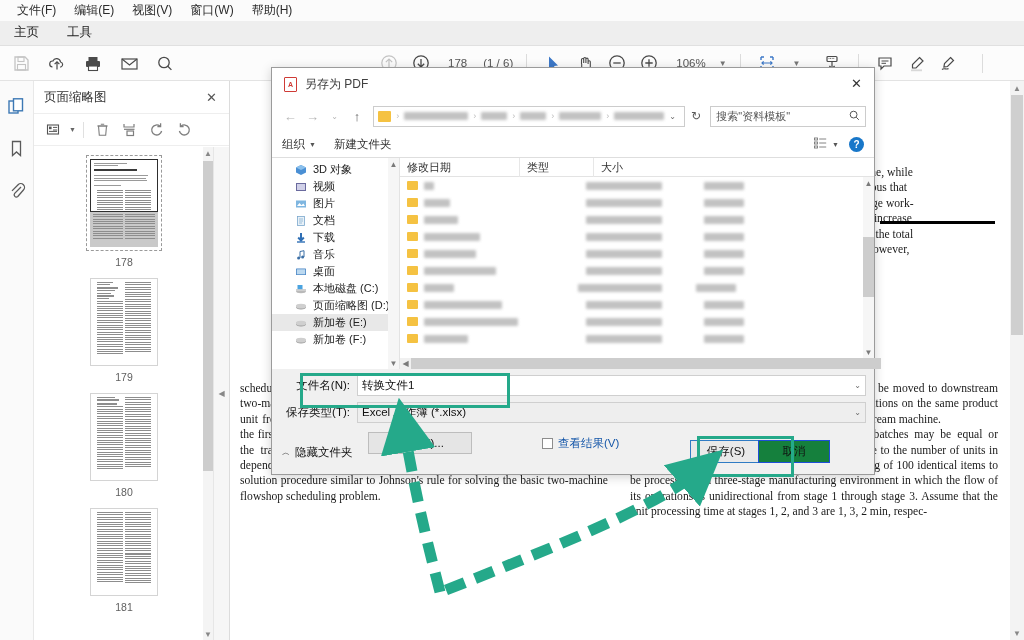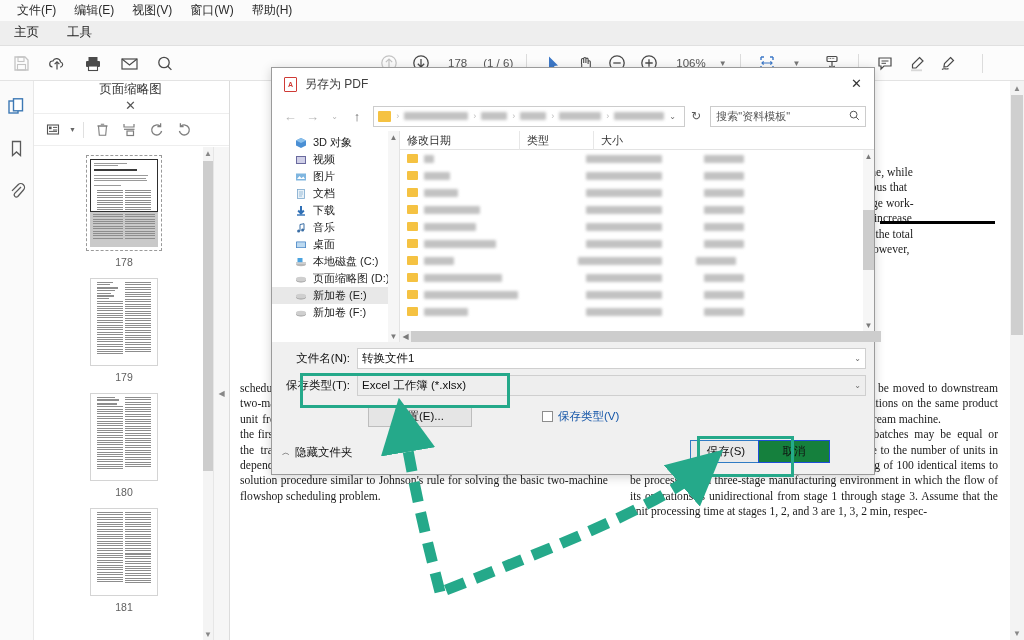--- a/index.html
+++ b/index.html
@@ -67,21 +67,20 @@
 
   
   .thumbpanel {
     position:absolute; left:34px; top:81px; width:196px; height:559px;
     background:#fff; border-right:1px solid #dcdcdc;
   }
   .tp-head {
     height:33px; display:flex; align-items:center; justify-content:space-between;
     padding:0 12px 0 10px; font-size:12.5px; color:#333;
     border-bottom:1px solid #eeeeee;
-    flex-direction:column;
   }
   .tp-close { color:#555; font-size:13px; cursor:pointer; }
   .tp-tools {
     height:32px; display:flex; align-items:center; gap:3px; padding:0 8px;
     border-bottom:1px solid #eeeeee;
   }
   .tt { width:24px; height:24px; display:flex; align-items:center; justify-content:center; color:#7e7e7e; }
   .tt.dark { color:#555; }
   .tt-sep { width:1px; height:16px; background:#e0e0e0; margin:0 4px; }
 
@@ -808,20 +807,43 @@
         <span>搜索"资料模板"</span>
         <span>
           <svg width="11" height="11" viewBox="0 0 11 11">
               <circle cx="4.6" cy="4.6" r="3.4" fill="none" stroke="#555" stroke-width="1"></circle>
               <path d="M7.2 7.2l2.6 2.6" stroke="#555" stroke-width="1"></path>
             </svg>
         </span>
       </div>
     </div>
 
+    <div class="dlg-cmdbar">
+      <div class="cmd">
+        <span>组织</span>
+        <span class="cc">▼</span>
+      </div>
+      <div class="cmd">
+        <span>新建文件夹</span>
+      </div>
+      <div class="cmd-right">
+        <div class="cmd">
+          <span>
+            <svg width="14" height="12" viewBox="0 0 14 12">
+                <rect x="0.5" y="1" width="3" height="2" fill="none" stroke="#777" stroke-width=".9"></rect>
+                <rect x="0.5" y="5" width="3" height="2" fill="none" stroke="#777" stroke-width=".9"></rect>
+                <rect x="0.5" y="9" width="3" height="2" fill="none" stroke="#777" stroke-width=".9"></rect>
+                <path d="M5.2 2h7M5.2 6h7M5.2 10h7" stroke="#777" stroke-width=".9"></path>
+              </svg>
+          </span>
+          <span class="cc">▼</span>
+        </div>
+        <div class="help-circle">?</div>
+      </div>
+    </div>
 
     <div class="dlg-body">
 
       <div class="navpane">
         <div class="np-item">
           <span class="np-ic">
               <svg width="12" height="12" viewBox="0 0 12 12">
                 <path d="M6 1l5 2.5v5L6 11 1 8.5v-5z" fill="#4a8fd4"></path>
                 <path d="M6 1l5 2.5L6 6 1 3.5z" fill="#8bc0ec"></path>
               </svg>
@@ -1039,21 +1061,21 @@
         <div class="lbl">保存类型(T):</div>
         <div class="fctl grey">
           <span>Excel 工作簿 (*.xlsx)</span>
           <span class="dd">⌄</span>
         </div>
       </div>
       <div class="frow2">
         <div class="settings-btn">设置(E)...</div>
         <div class="chk-wrap">
           <span class="chkbox"></span>
-          <span>保存类型(V)</span>
+          <span>查看结果(V)</span>
         </div>
       </div>
     </div>
 
     <div class="dlg-foot">
       <div class="hidefolders">
         <span class="hf-caret">︿</span>
         <span>隐藏文件夹</span>
       </div>
       <div class="btn btn-save">保存(S)</div>

